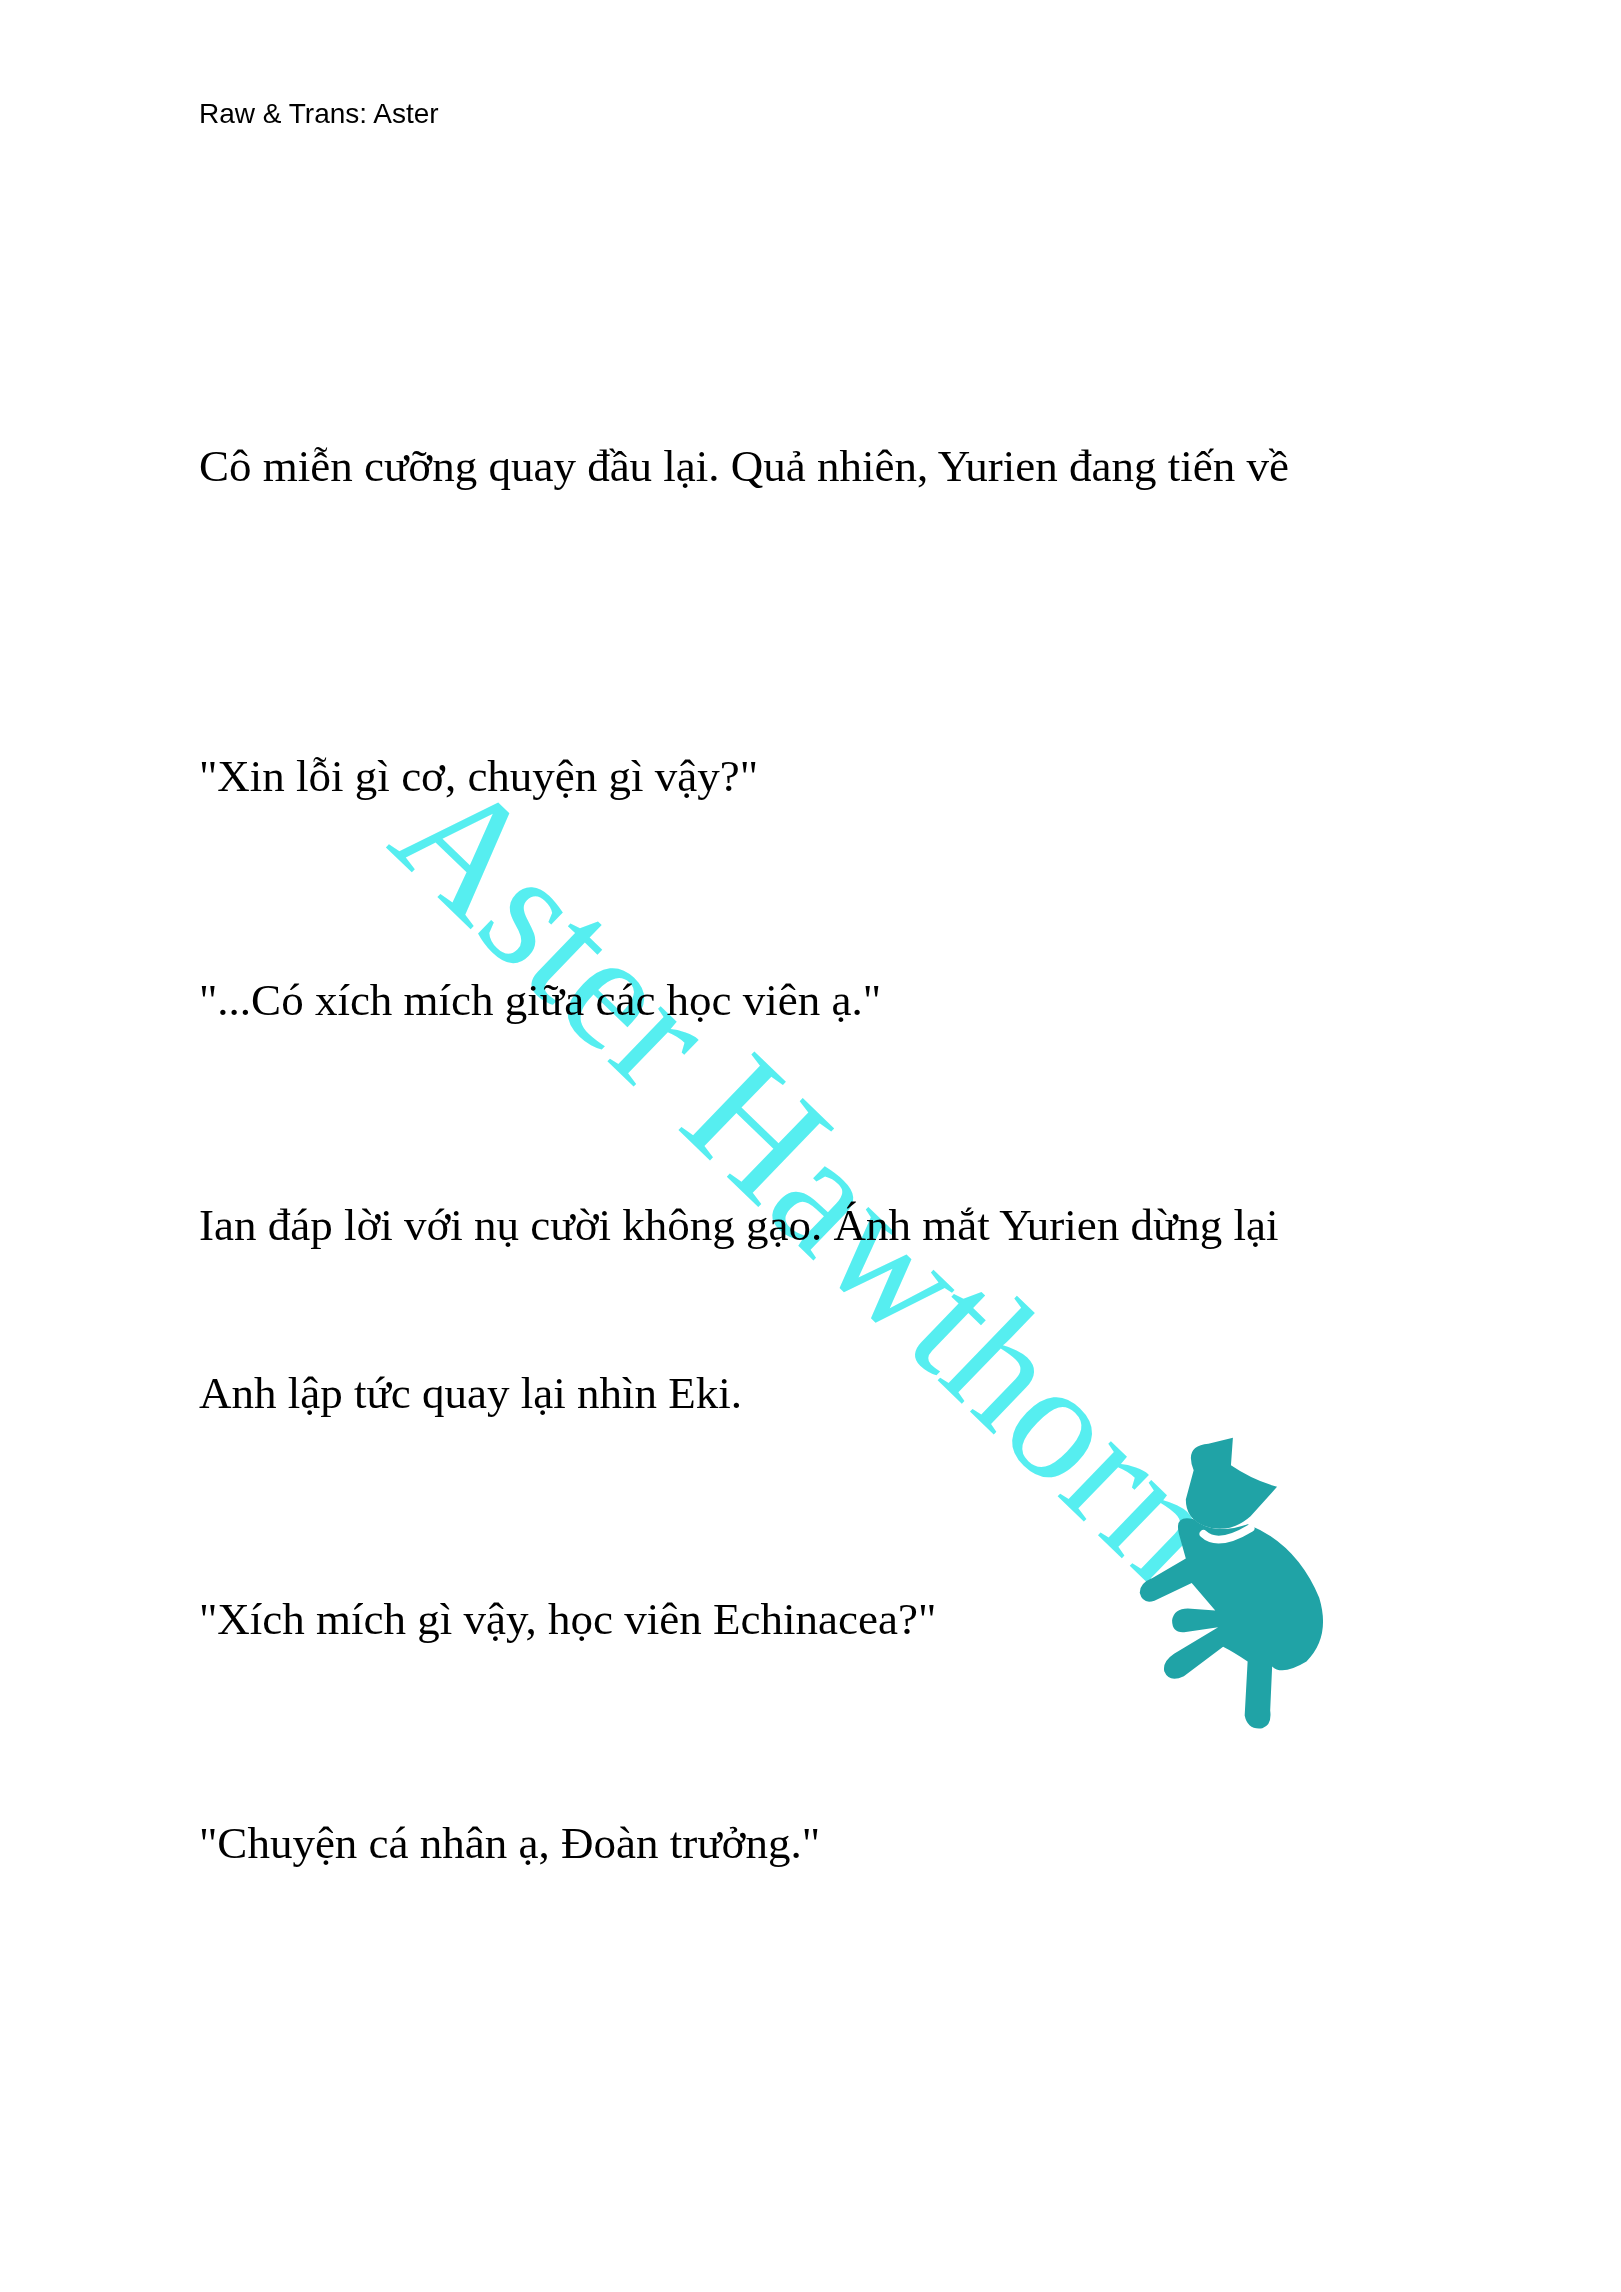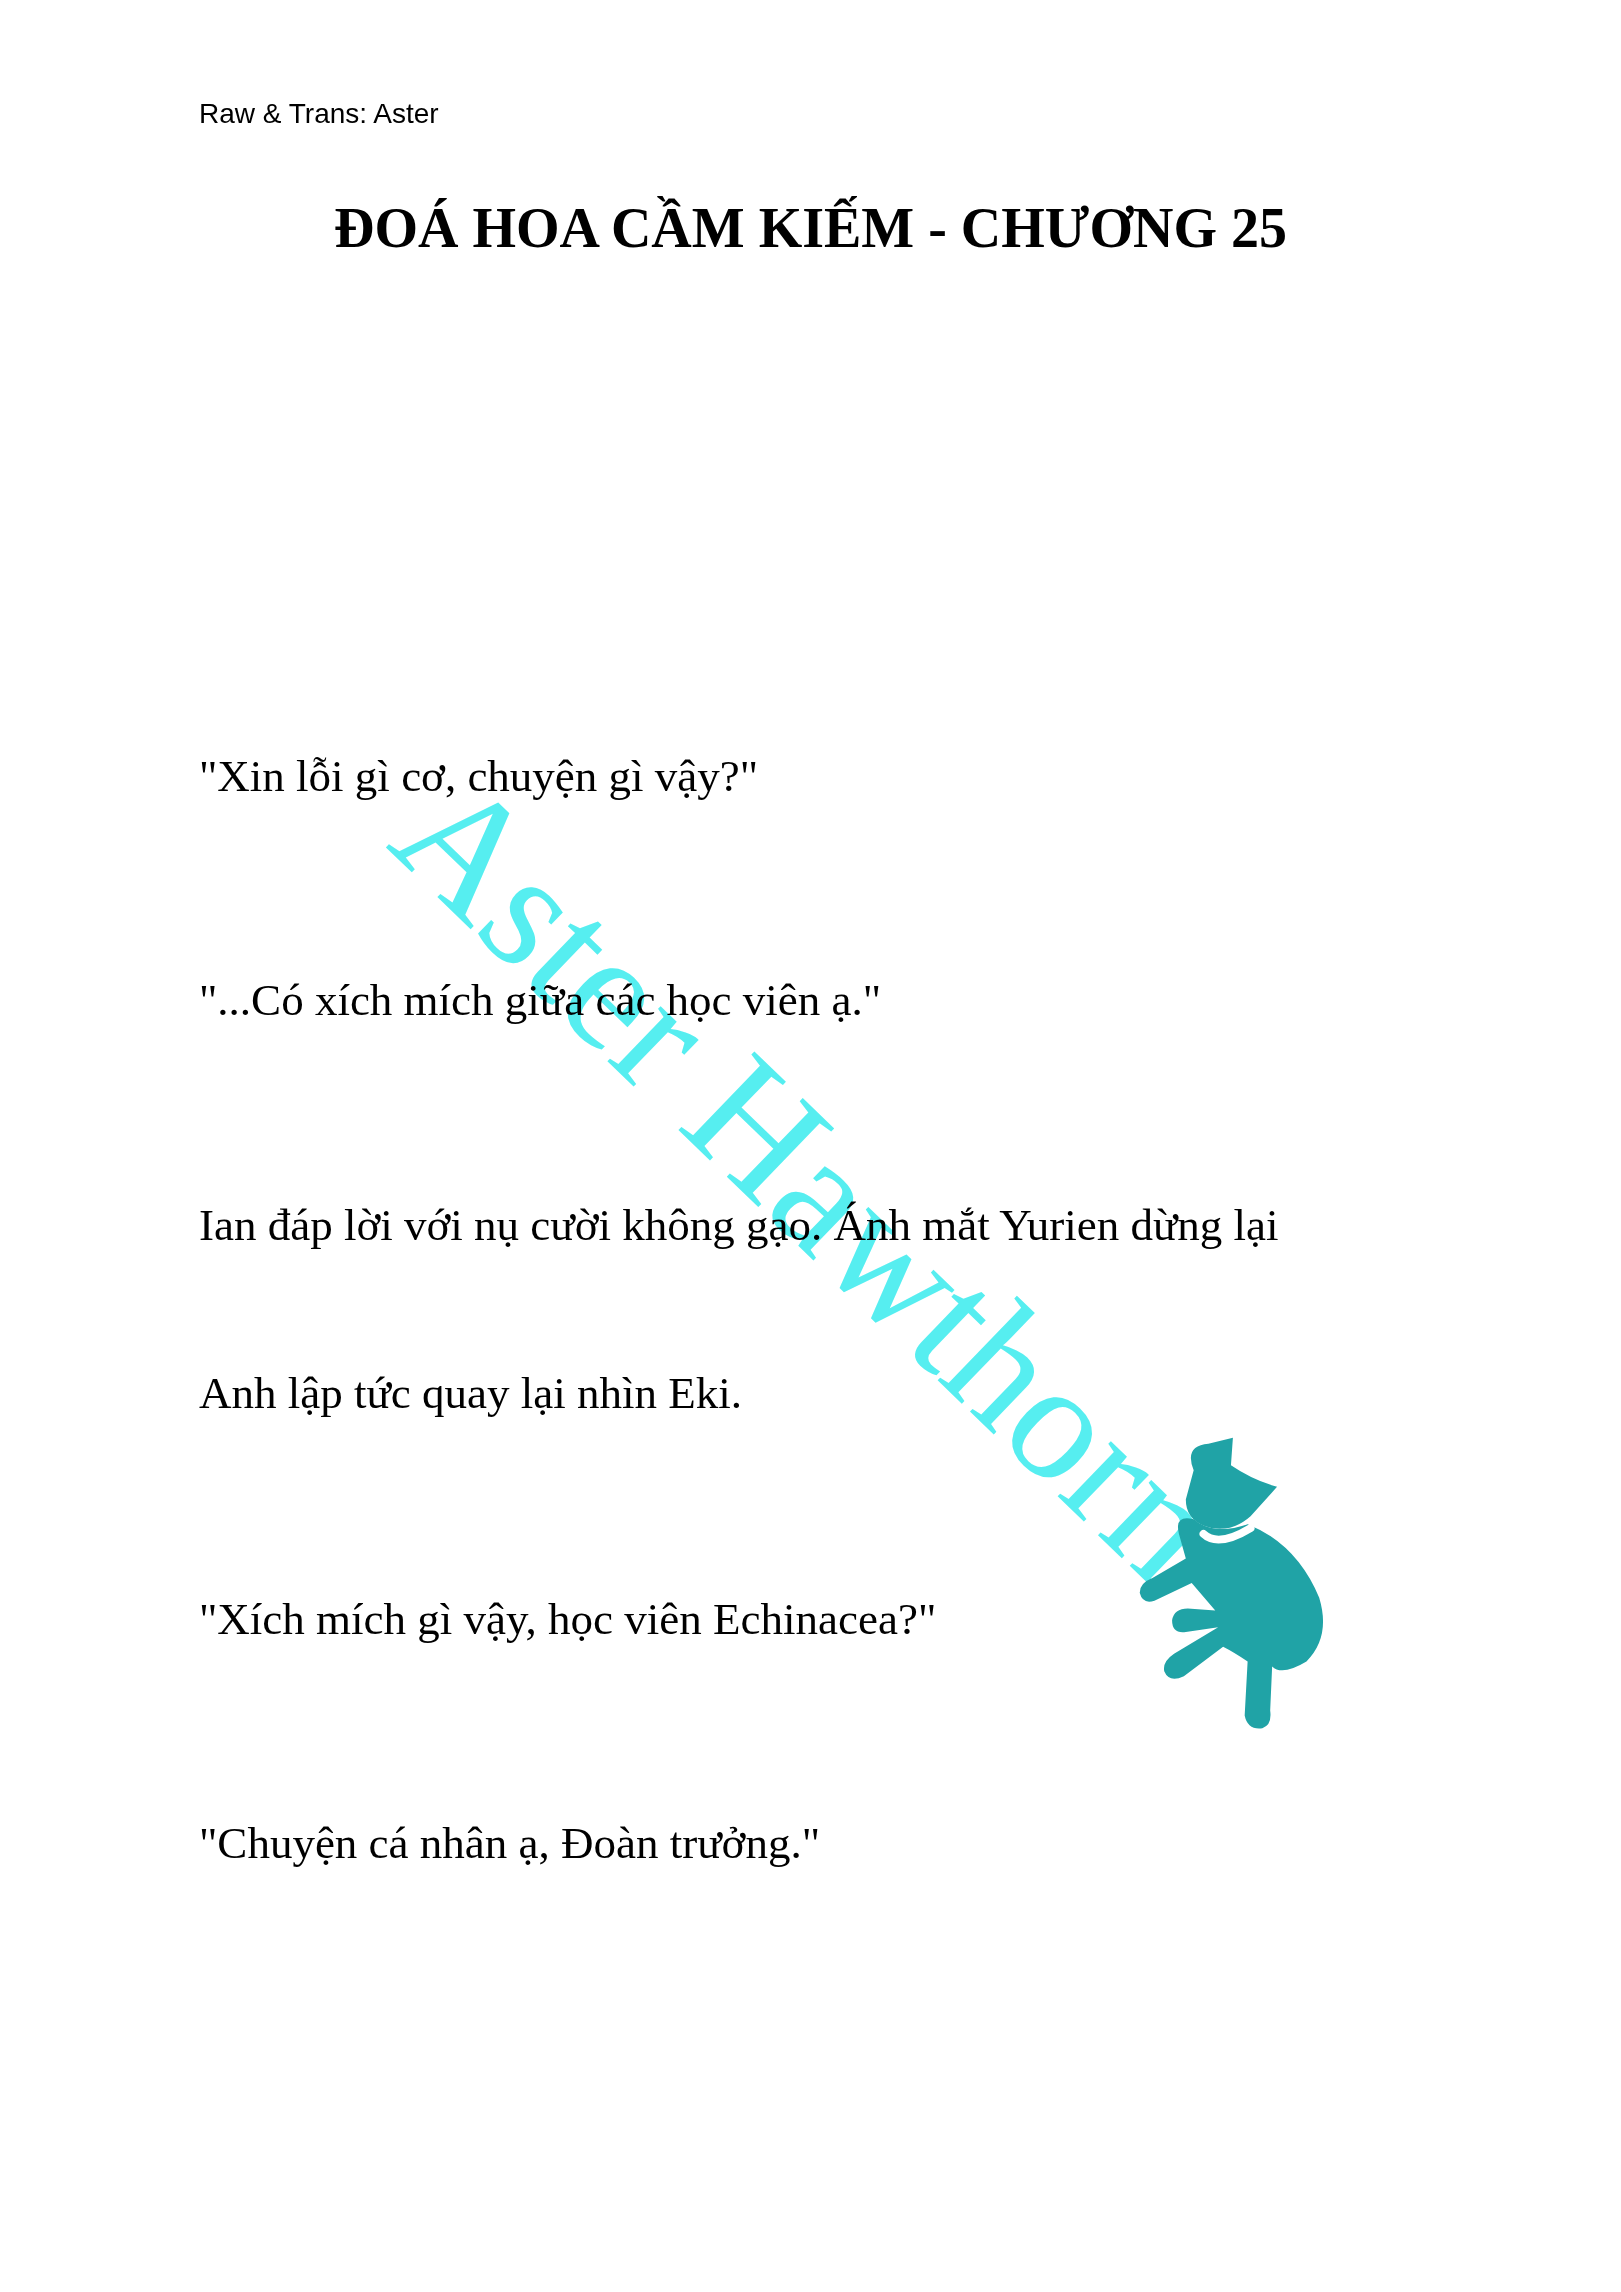--- a/index.html
+++ b/index.html
@@ -28,36 +28,35 @@
   }
   .cat { position:absolute; left:1125px; top:1426px; width:206px; height:314px; z-index:1; }
 </style>
 </head>
 <body>
 
 <div class="page">
 
   <div class="header-note">Raw &amp; Trans: Aster</div>
 
-  <div class="title">ĐOÁ HOA CẦM KIẾM - CHƯƠNG 25</div>
 
   <div class="watermark">Aster Hawthorn</div>
 
   <svg class="cat" viewBox="0 0 210 320">
     <g fill="#20A3A6">
 
       <path d="M70 45 Q60 20 85 18 L110 12 L108 40 Q130 55 155 62 L128 92 Q110 108 88 104 Q62 98 62 75 Z"></path>
 
       <path d="M55 110 Q50 90 70 95 Q90 112 125 100 Q175 120 198 175 Q210 215 185 240 Q160 255 150 245 L148 290 Q150 305 140 308 Q125 310 122 295 L125 240 Q110 230 100 225 L60 255 Q45 262 40 250 Q38 240 50 232 L95 205 L62 210 Q48 212 48 198 Q50 186 64 186 L92 188 L68 160 L30 178 Q18 182 15 170 Q15 160 28 155 L62 135 Z"></path>
     </g>
     <path d="M80 110 Q95 124 128 104" stroke="#fff" stroke-width="8" fill="none" stroke-linecap="round"></path>
   </svg>
 
   <p class="para" style="top:424px;">
-    <br>
+    <span>Cô miễn cưỡng quay đầu lại. Quả nhiên, Yurien đang tiến về</span><br>
   </p>
 
   <p class="para" style="top:734px;">
     <span>"Xin lỗi gì cơ, chuyện gì vậy?"</span>
   </p>
 
   <p class="para" style="top:958px;">
     <span>"...Có xích mích giữa các học viên ạ."</span>
   </p>
 

